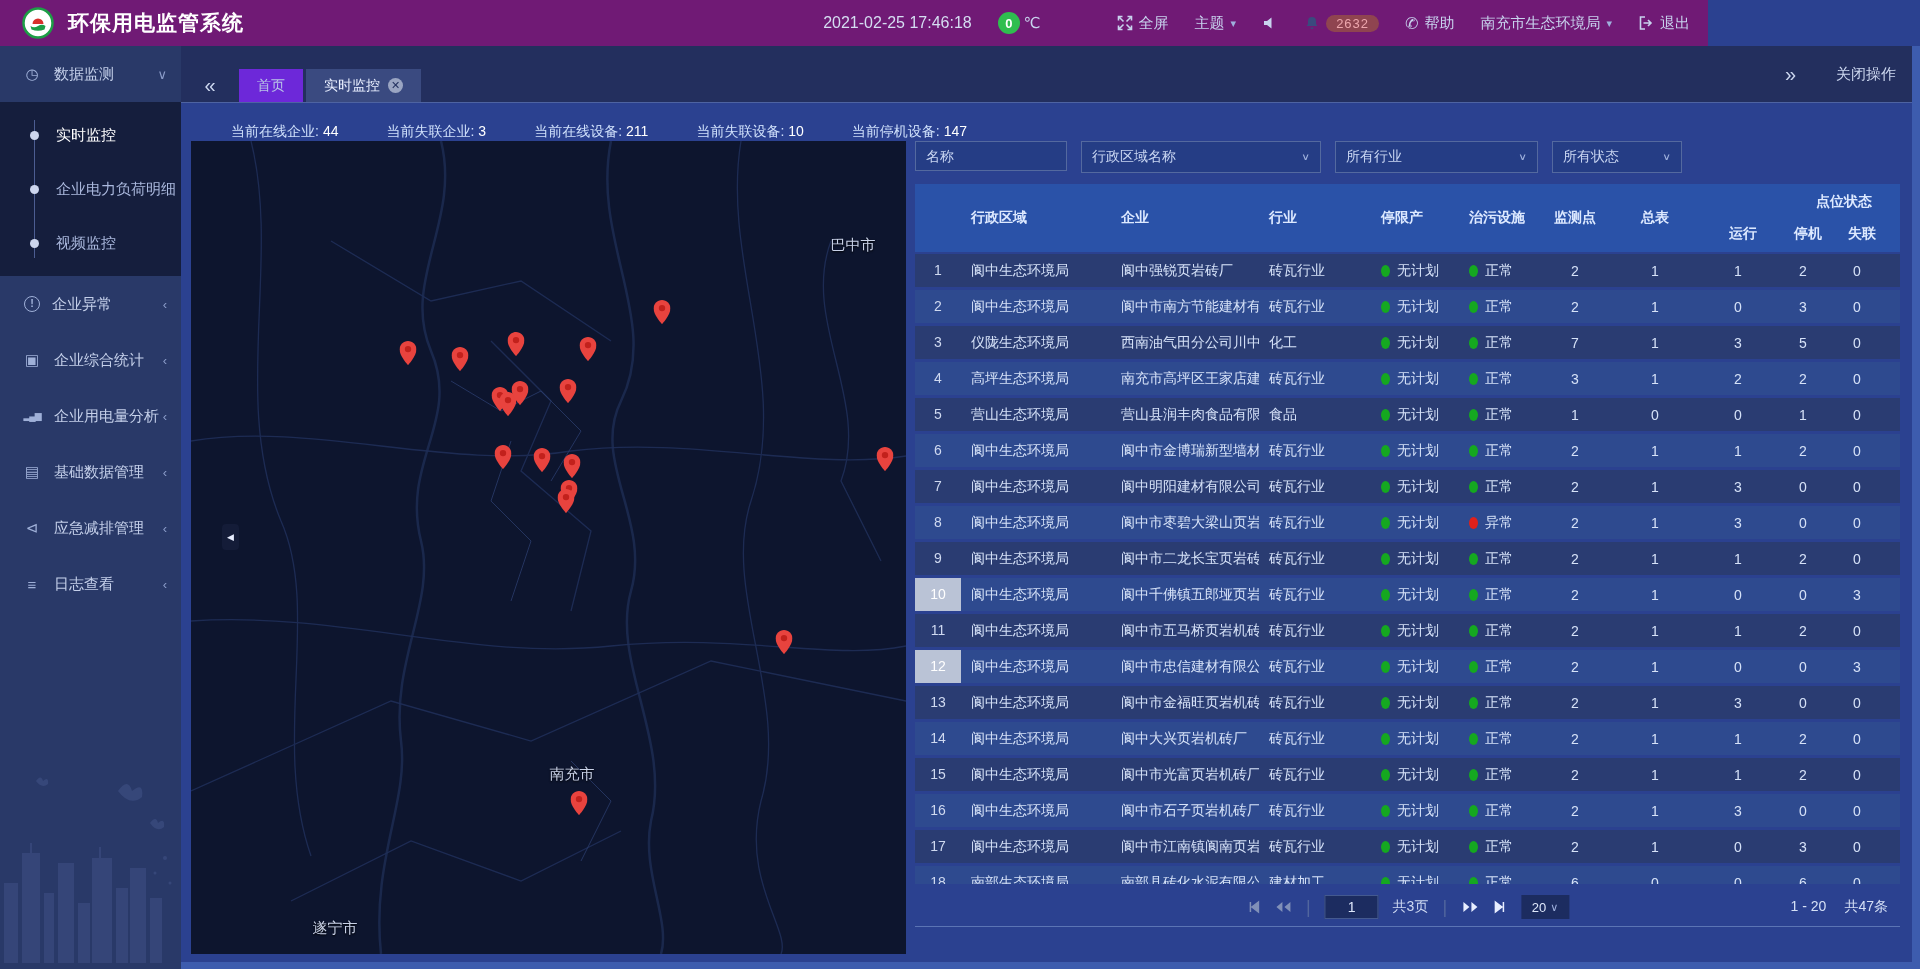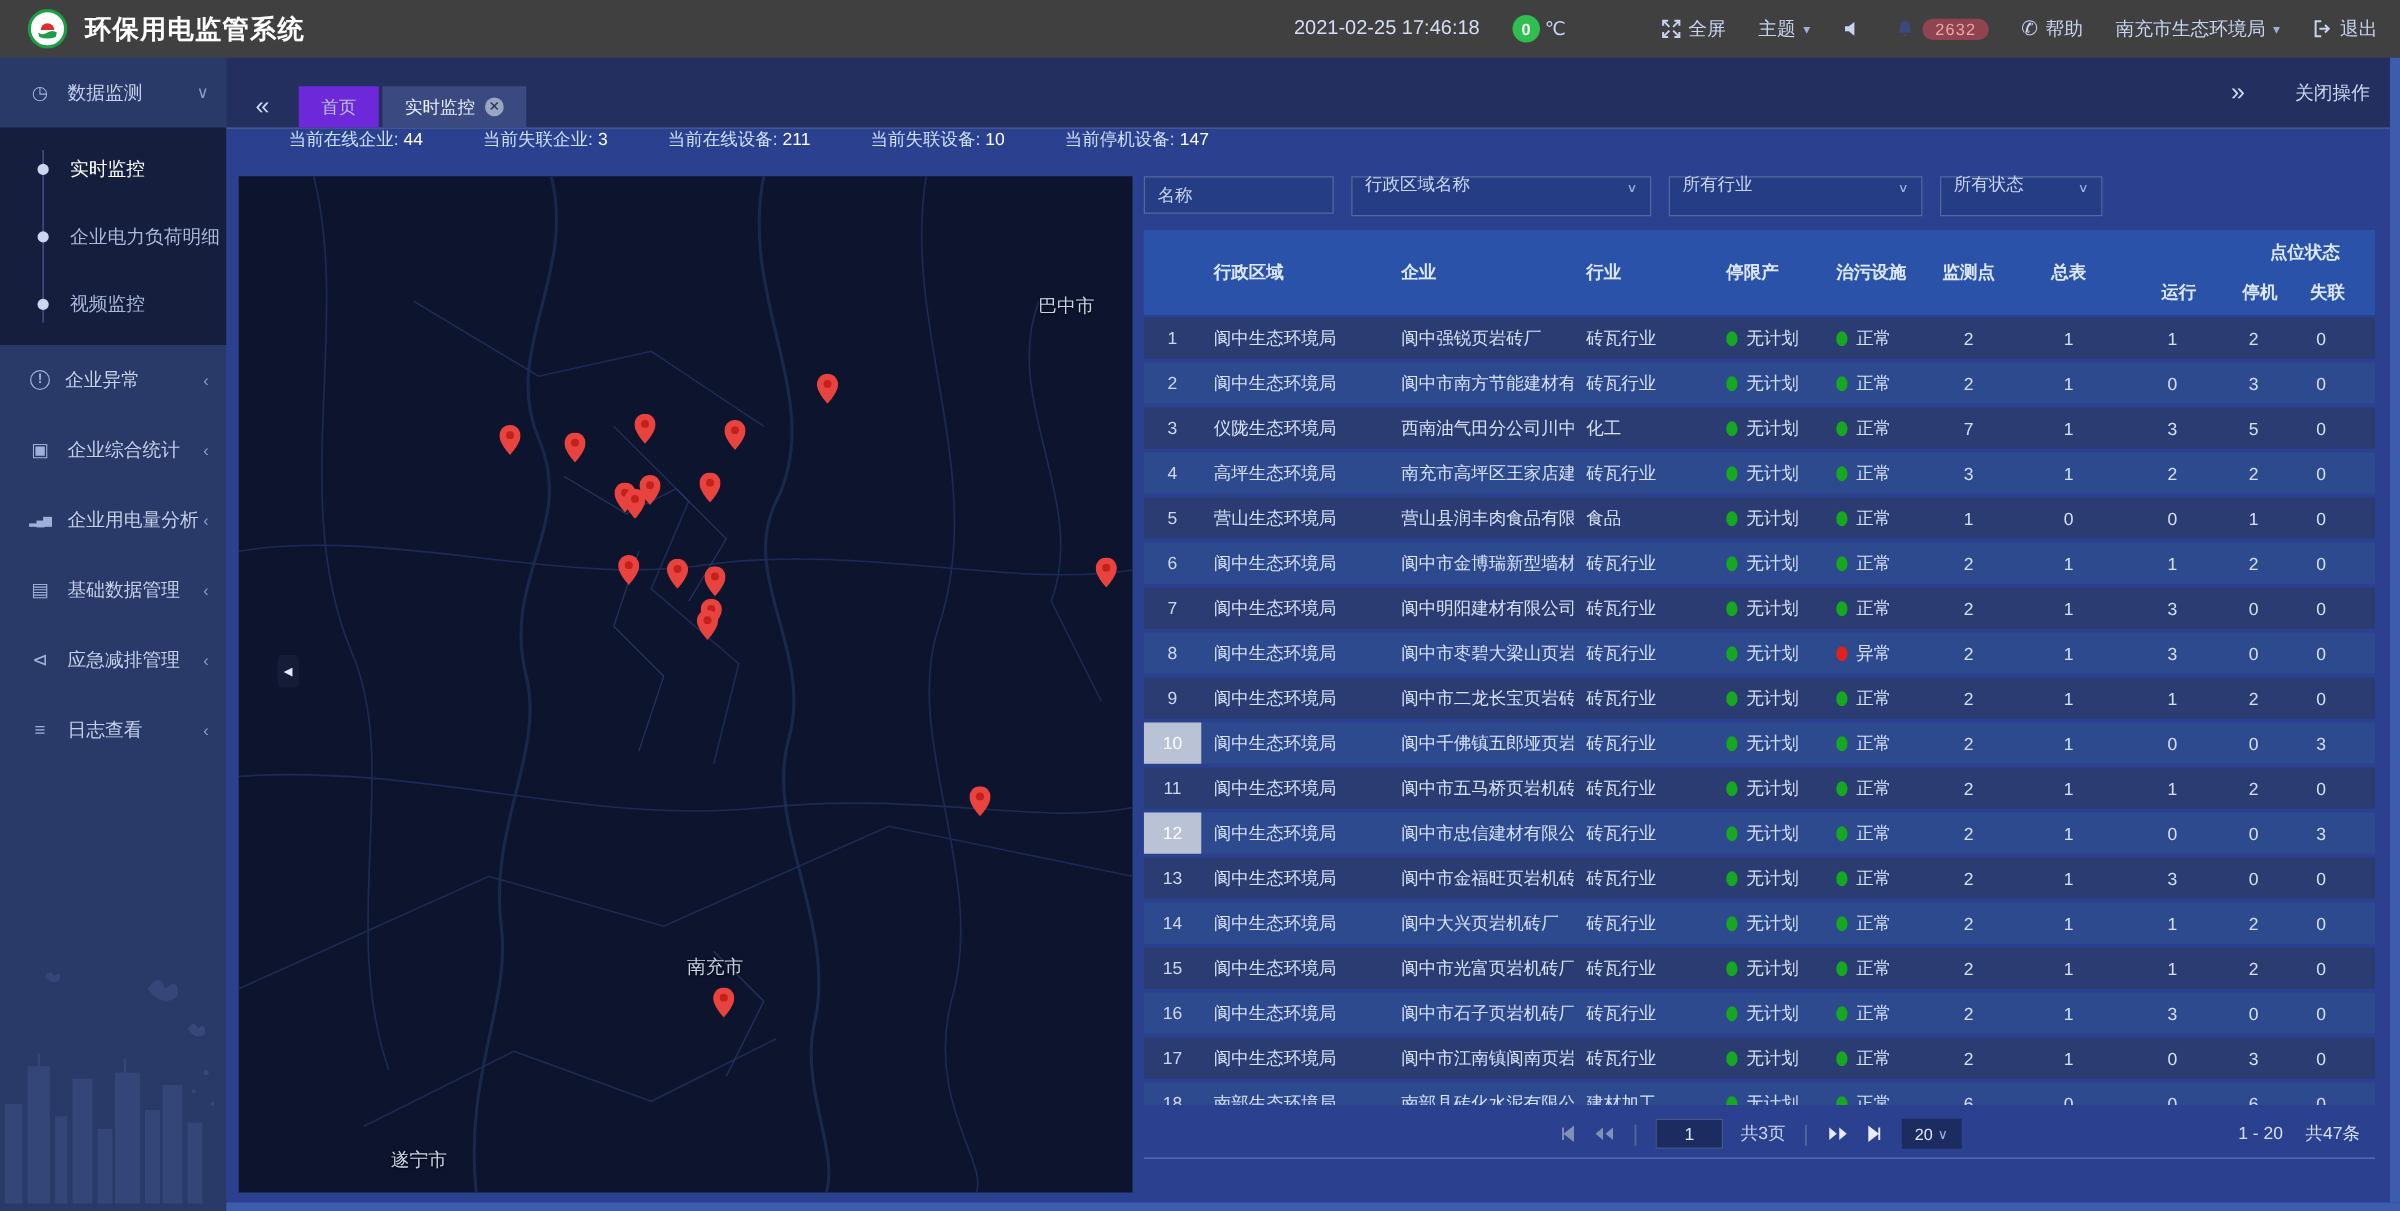--- a/index.html
+++ b/index.html
@@ -1,21 +1,21 @@
 <!DOCTYPE html>
 <html><head>
 <meta charset="utf-8">
 <style>
   * { margin:0; padding:0; box-sizing:border-box; }
   html,body { width:1920px; height:969px; overflow:hidden;
     font-family:"Liberation Sans","DejaVu Sans",sans-serif; background:#2b4190; }
 
   
-  #app-header { position:absolute; left:0; top:0; width:1920px; height:46px;
-    background:#404040; display:flex; align-items:center; z-index:30;text-align:center; }
+  #app-header { position:absolute; left:0; top:0; width:1708px; height:46px;
+    background:#701a75; display:flex; align-items:center; z-index:30;text-align:center; }
   #logo { width:32px; height:32px; margin-left:22px; }
   #app-title { color:#fff; font-size:21px; font-weight:bold; margin-left:14px; letter-spacing:1px; }
   #header-right { margin-left:auto; display:flex; align-items:center; gap:26px;
     padding-right:18px; color:#c8d3ee; font-size:15px; }
   #header-right .hitem { display:flex; align-items:center; gap:6px; cursor:pointer; }
   #datetime { font-size:16px; color:#d5def2; }
   #temp-badge { width:22px; height:22px; border-radius:50%; background:#2fbe4f; color:#fff;
     font-size:13px; display:flex; align-items:center; justify-content:center; font-weight:bold; }
   .notif-badge { background:#8f4450; color:#eda6ad; border-radius:9px; padding:1px 10px;
     font-size:13px; letter-spacing:1px; }
@@ -56,40 +56,40 @@
     font-size:14px; color:#b9c6e6; background:#6d28d9; margin-right:3px; cursor:pointer; }
   .tab.active { background:#3a4a80; color:#e9efff; }
   .tab-close { width:15px; height:15px; border-radius:50%; background:#9aa5c2; color:#22305e;
     font-size:11px; font-weight:bold; display:flex; align-items:center; justify-content:center; }
   #tabbar-right { margin-left:auto; display:flex; align-items:center; gap:40px;
     padding-right:16px; height:100%; }
   #tab-forward { color:#cdd8f0; font-size:20px; cursor:pointer; }
   #close-ops { color:#cdd8f0; font-size:15px; cursor:pointer; }
 
   
-  #statsbar { height:38px; display:flex; align-items:flex-start; gap:48px; padding-left:50px;
+  #statsbar { height:38px; display:flex; align-items:flex-end; gap:48px; padding-left:50px;
     font-size:14px; }
   .stat-label { color:#cfe0fb; }
   .stat-value { color:#ffffff; margin-left:4px; }
 
   
   #map { position:absolute; left:10px; top:95px; width:715px; height:813px;
     background:#0d152e; overflow:hidden; }
   .map-label { position:absolute; transform:translate(-50%,-50%); color:#c9d2e8;
     font-size:15px; text-shadow:0 1px 2px #000; white-space:nowrap; }
   .pin { position:absolute; transform:translate(-50%,-100%); cursor:pointer; }
   #collapse-handle { position:absolute; left:222px; top:524px; width:17px; height:26px;
     background:#141c38; border-radius:4px; color:#e8eeff; font-size:9px; display:flex;
     align-items:center; justify-content:center; cursor:pointer; z-index:25; }
 
   
   #table-panel { position:absolute; left:734px; top:95px; width:985px; height:786px; }
   #filters { display:flex; gap:14px; height:30px; }
   .fbox { background:#253d85; border:1px solid #54699f; height:30px; display:flex;
-    align-items:flex-end; color:#c9d6f2; font-size:14px; padding:15px 10px; cursor:pointer; }
+    align-items:center; color:#c9d6f2; font-size:14px; padding:15px 10px; cursor:pointer; }
   .fbox .fchev { margin-left:auto; color:#9fb1dd; font-size:12px; transform:scaleY(.8); }
   #f-name { width:152px; background:#253d85; border:1px solid #54699f; color:#22c55e;
     font-size:14px; padding:0 10px; outline:none; }
   #f-name::placeholder { color:#c9d6f2; }
   #f-region { width:240px; } #f-industry { width:203px; } #f-status { width:130px; }
 
   .tgrid { display:grid;
     grid-template-columns:46px 150px 148px 112px 88px 80px 72px 88px 78px 52px 56px; }
   #thead { margin-top:13px; height:68px; background:#2a52a8; color:#dde9ff;
     font-size:14px; font-weight:bold; position:relative; align-items:center; }

